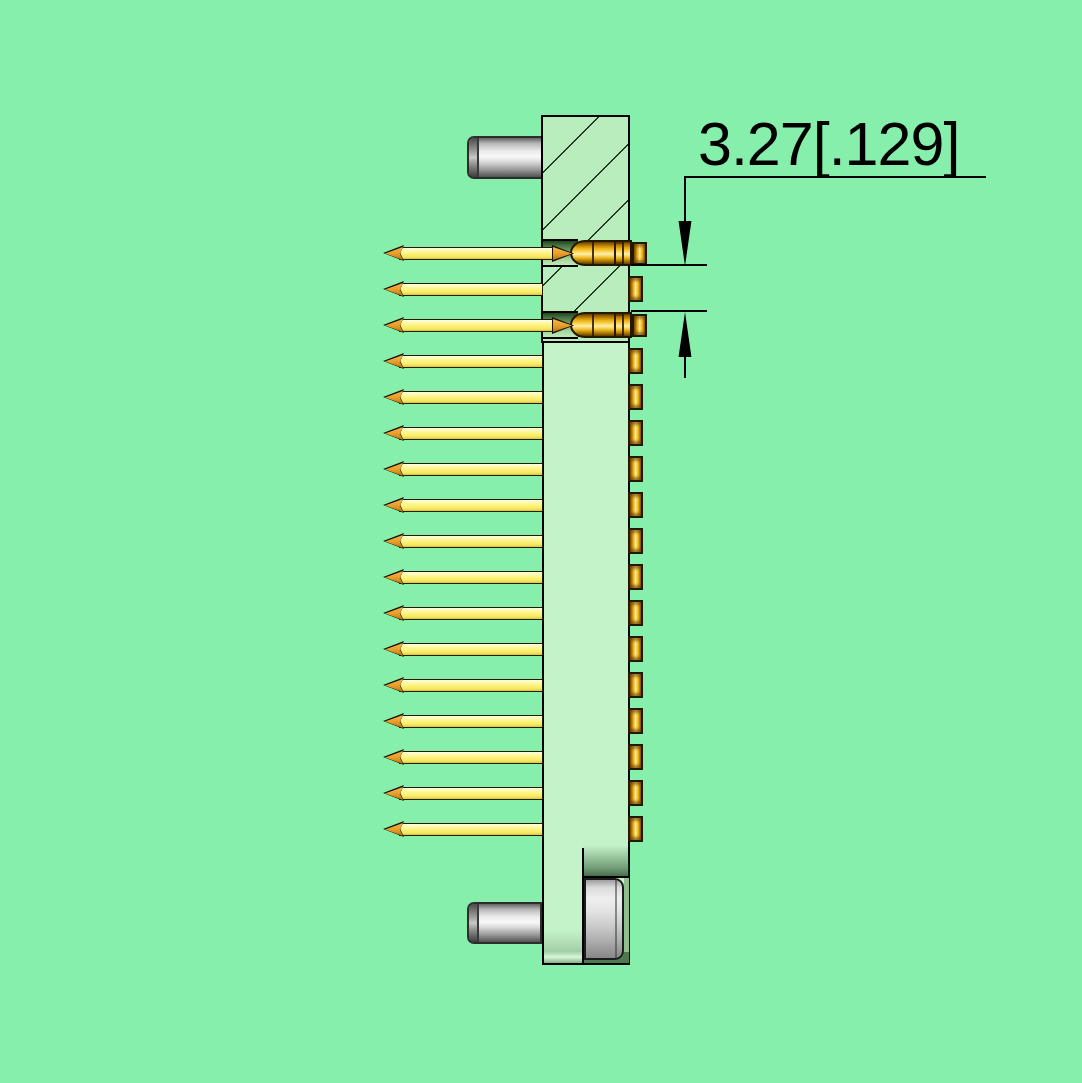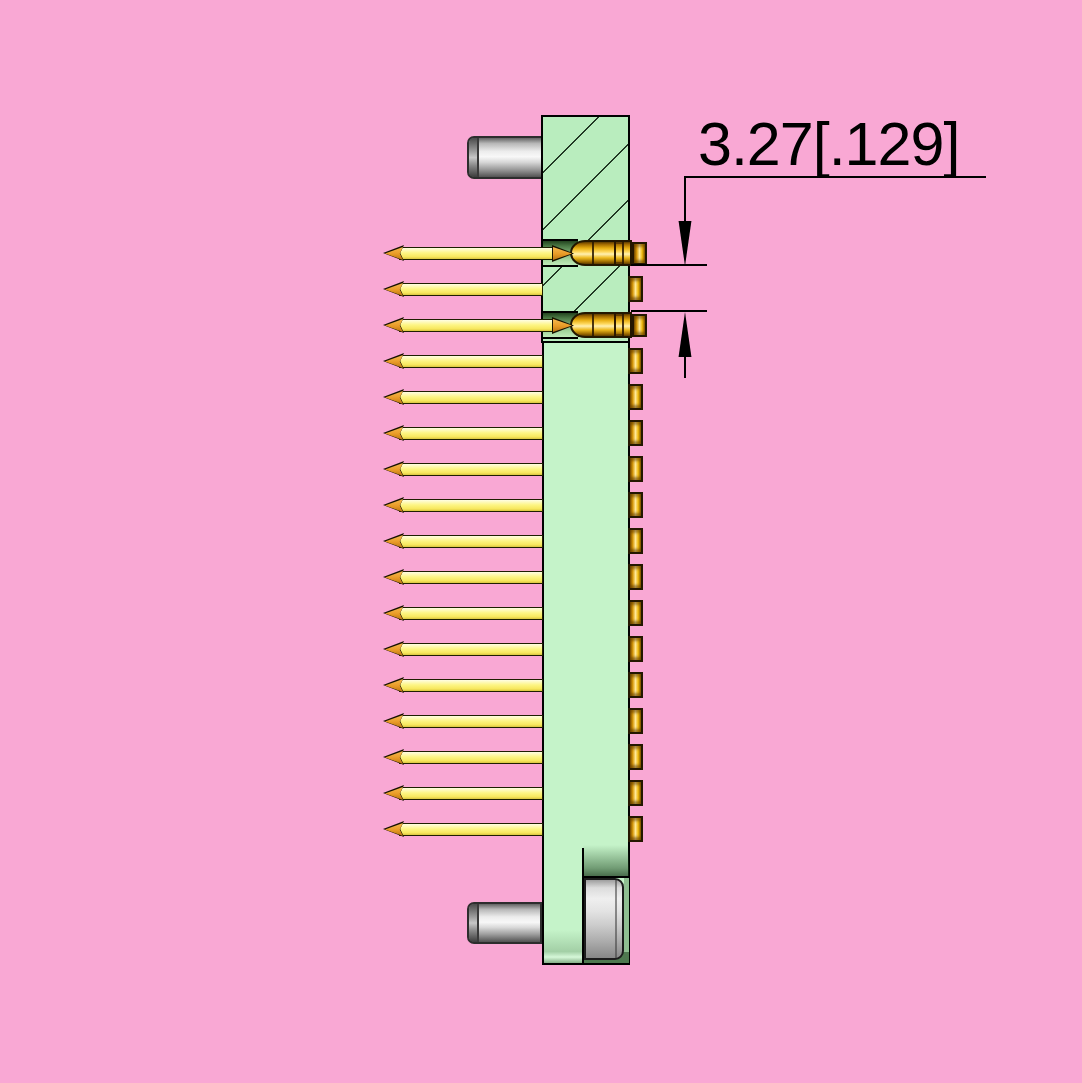--- a/index.html
+++ b/index.html
@@ -1,17 +1,17 @@
 <!DOCTYPE html>
 <html style="--flange-green: #b9edbe; --body-green: #c5f3c9;"><head>
 <meta charset="utf-8">
 <style>
   html,body{margin:0;padding:0;background:#ffffff;}
   #stage{
-    position:relative;width:1082px;height:1083px;background:#f9a8d4;overflow:hidden;
+    position:relative;width:1082px;height:1083px;background:#86efac;overflow:hidden;
     font-family:"Liberation Sans", sans-serif;
   }
   #stage *{position:absolute;box-sizing:border-box;}
 
   
   .flange{
     left:541px;top:115px;width:89px;height:228px;
     border:2px solid #000;
     background:
       repeating-linear-gradient(135deg, rgba(20,40,22,0) 0 38.6px, rgba(20,40,22,.92) 38.6px 40px),

